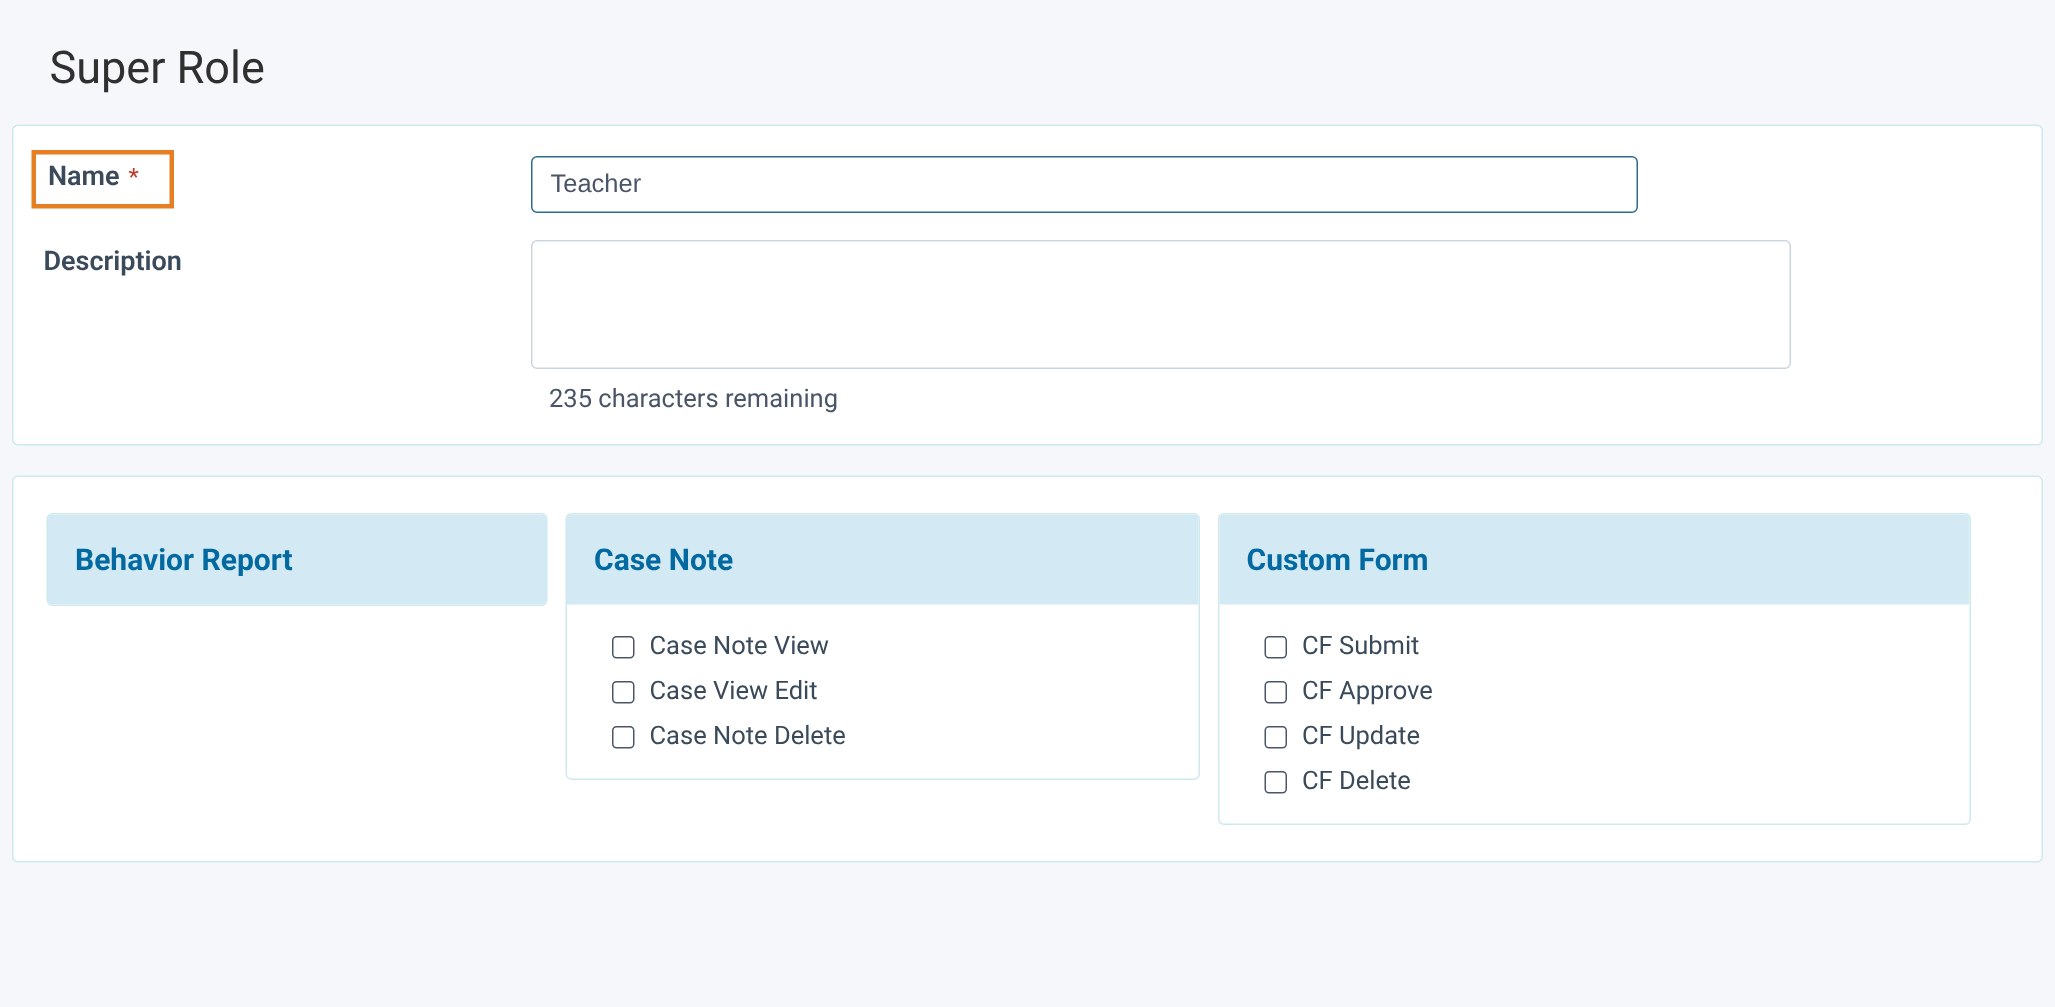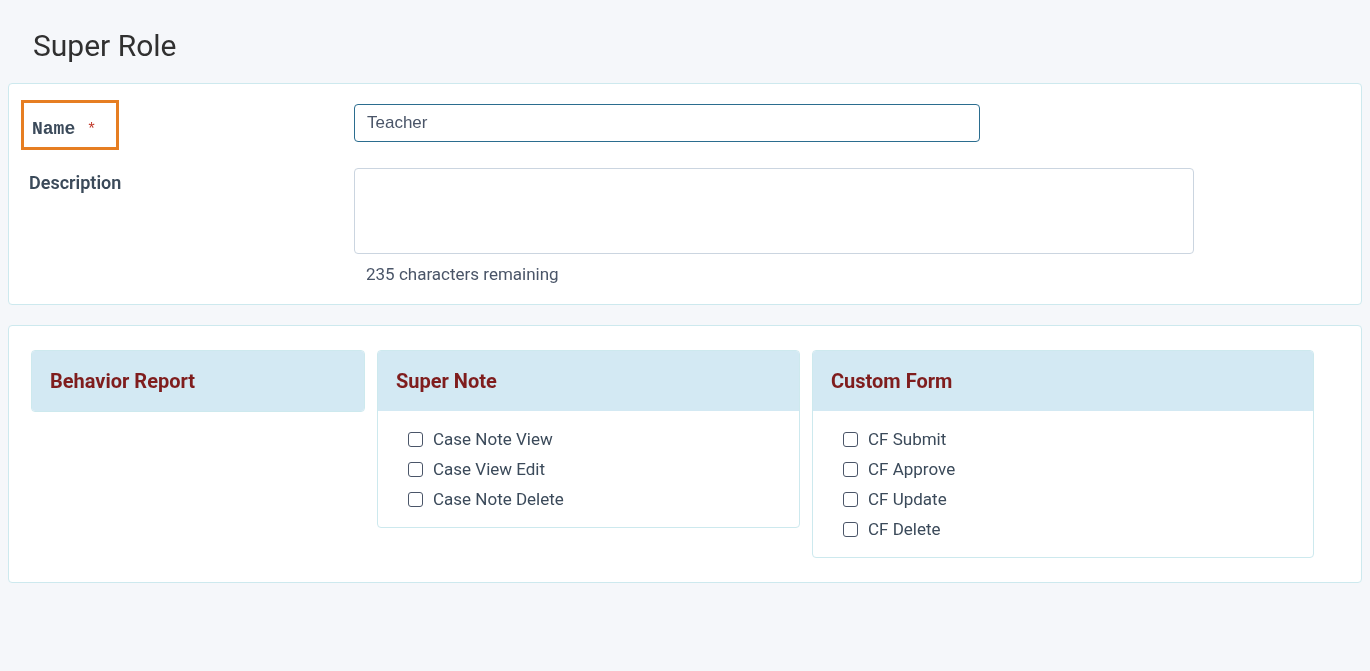--- a/index.html
+++ b/index.html
@@ -42,31 +42,30 @@
       font-weight: 600;
       color: #3b4a5a;
     }
     .required-star {
       color: #c0392b;
       margin-left: 2px;
     }
     .highlight-box {
       display: inline-block;
       border: 3px solid #e67e22;
-      padding: 16px 20px 8px 8px;
+      padding: 4px 20px 8px 8px;
       margin-left: -8px;
       margin-top: -8px;
-      font-family: Liberation Mono, monospace;
     }
     .form-input-col {
       flex: 1;
       padding-right: 10px;
     }
     .text-input {
-      width: 626px;
+      width: 738px;
       padding: 8px 12px;
       font-size: 17px;
       color: #4a5568;
       border: 1px solid #2b6d8f;
       border-radius: 4px;
       background-color: #ffffff;
     }
     .textarea-input {
       width: 840px;
       height: 86px;
@@ -107,21 +106,21 @@
       width: 423px;
     }
     .permission-card-2 {
       width: 502px;
     }
     .permission-header {
       background-color: #d3e9f3;
       padding: 18px 18px;
       font-size: 20px;
       font-weight: 700;
-      color: #7f1d1d;
+      color: #0369a1;
     }
     .permission-body {
       padding: 18px 30px 18px 30px;
     }
     .permission-item {
       display: flex;
       align-items: center;
       margin-bottom: 10px;
       font-size: 17px;
       color: #3b4a5a;
@@ -168,21 +167,21 @@
     </div>
   </div>
 </div>
 
 <div class="permissions-section">
   <div class="permission-card permission-card-0">
     <div class="permission-header">Behavior Report</div>
   </div>
 
   <div class="permission-card permission-card-1">
-    <div class="permission-header">Super Note</div>
+    <div class="permission-header">Case Note</div>
     <div class="permission-body">
       <div class="permission-item">
         <input type="checkbox" class="permission-checkbox" style="">
         <span>Case Note View</span>
       </div>
       <div class="permission-item">
         <input type="checkbox" class="permission-checkbox" style="">
         <span>Case View Edit</span>
       </div>
       <div class="permission-item">

